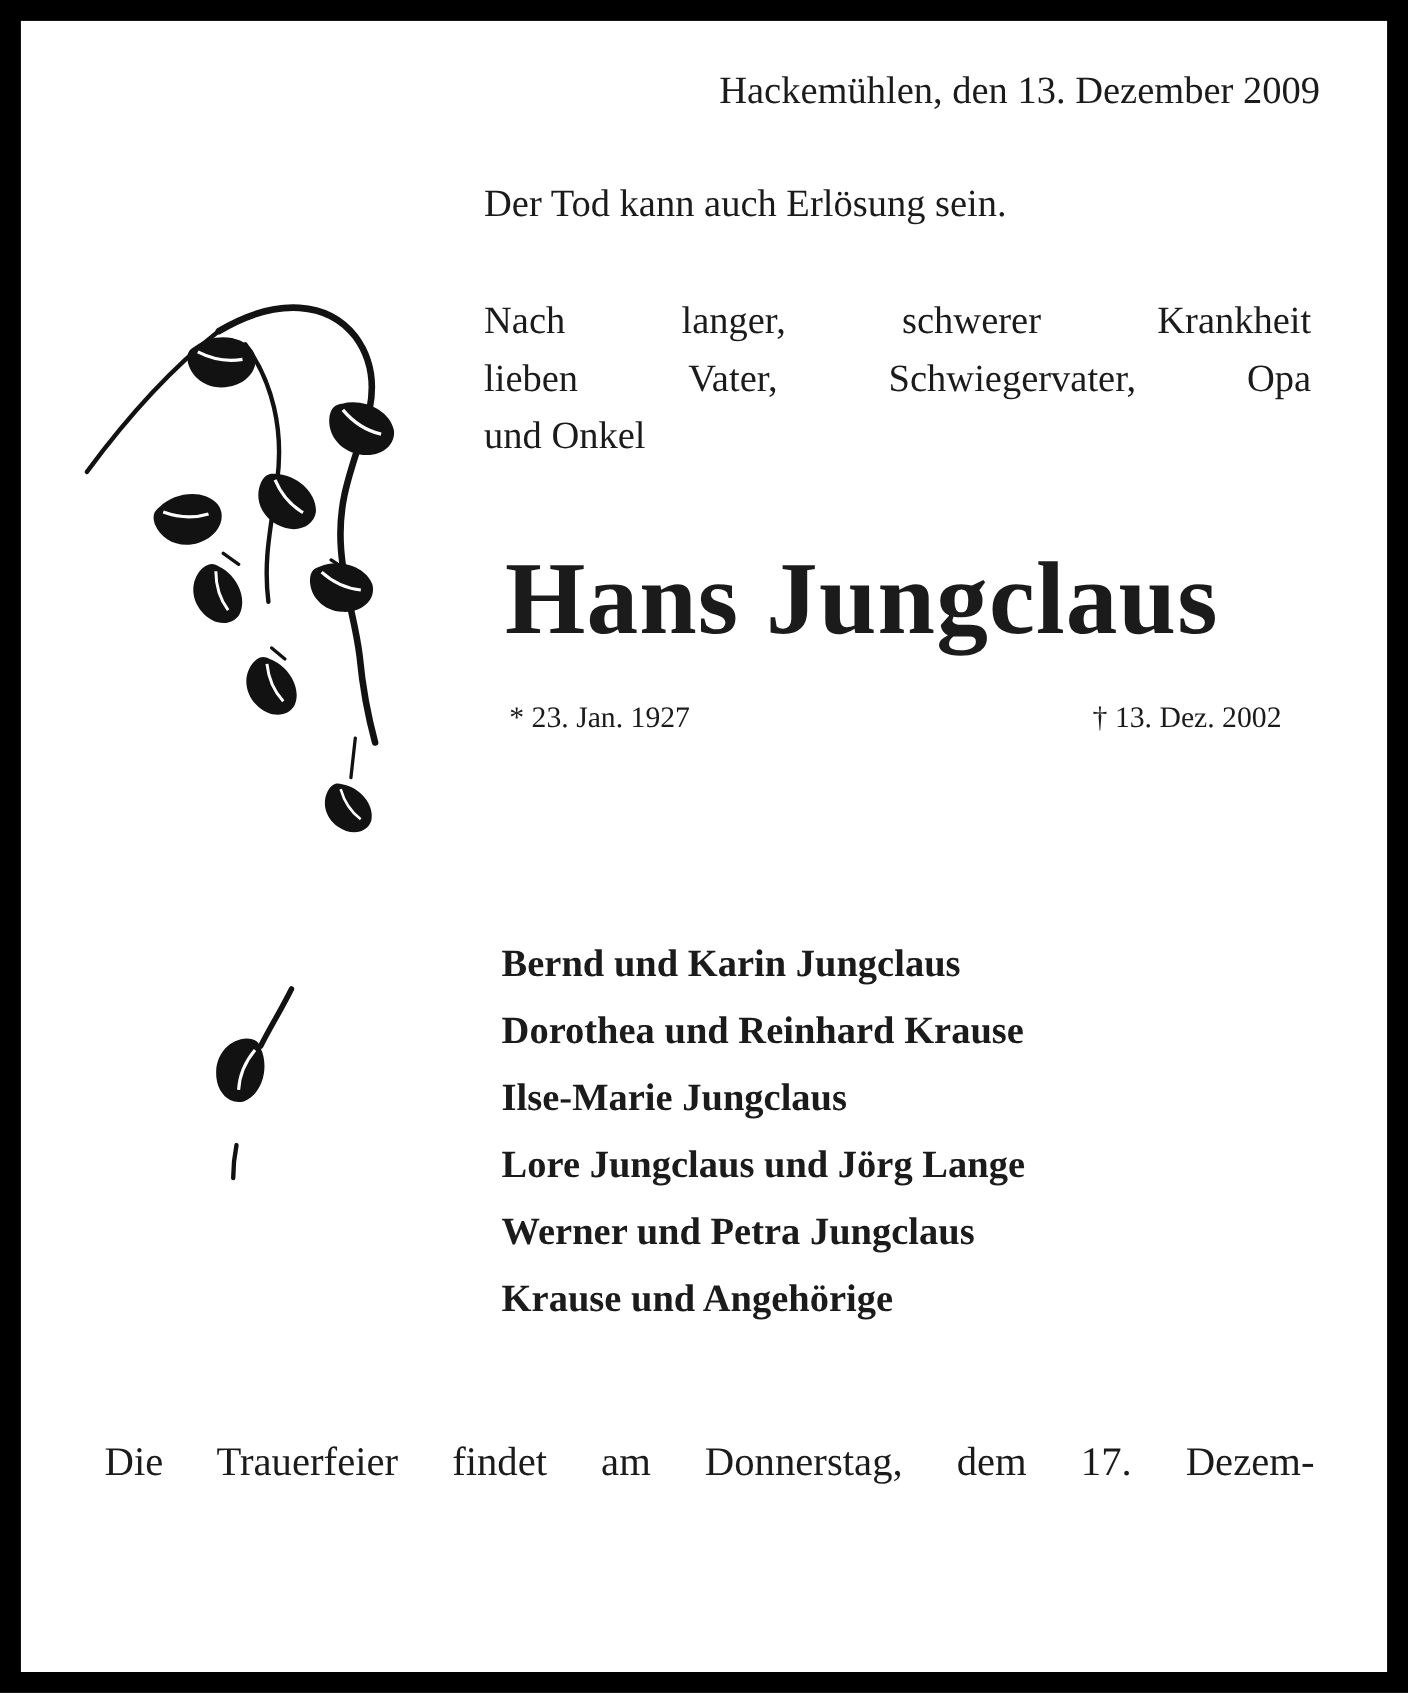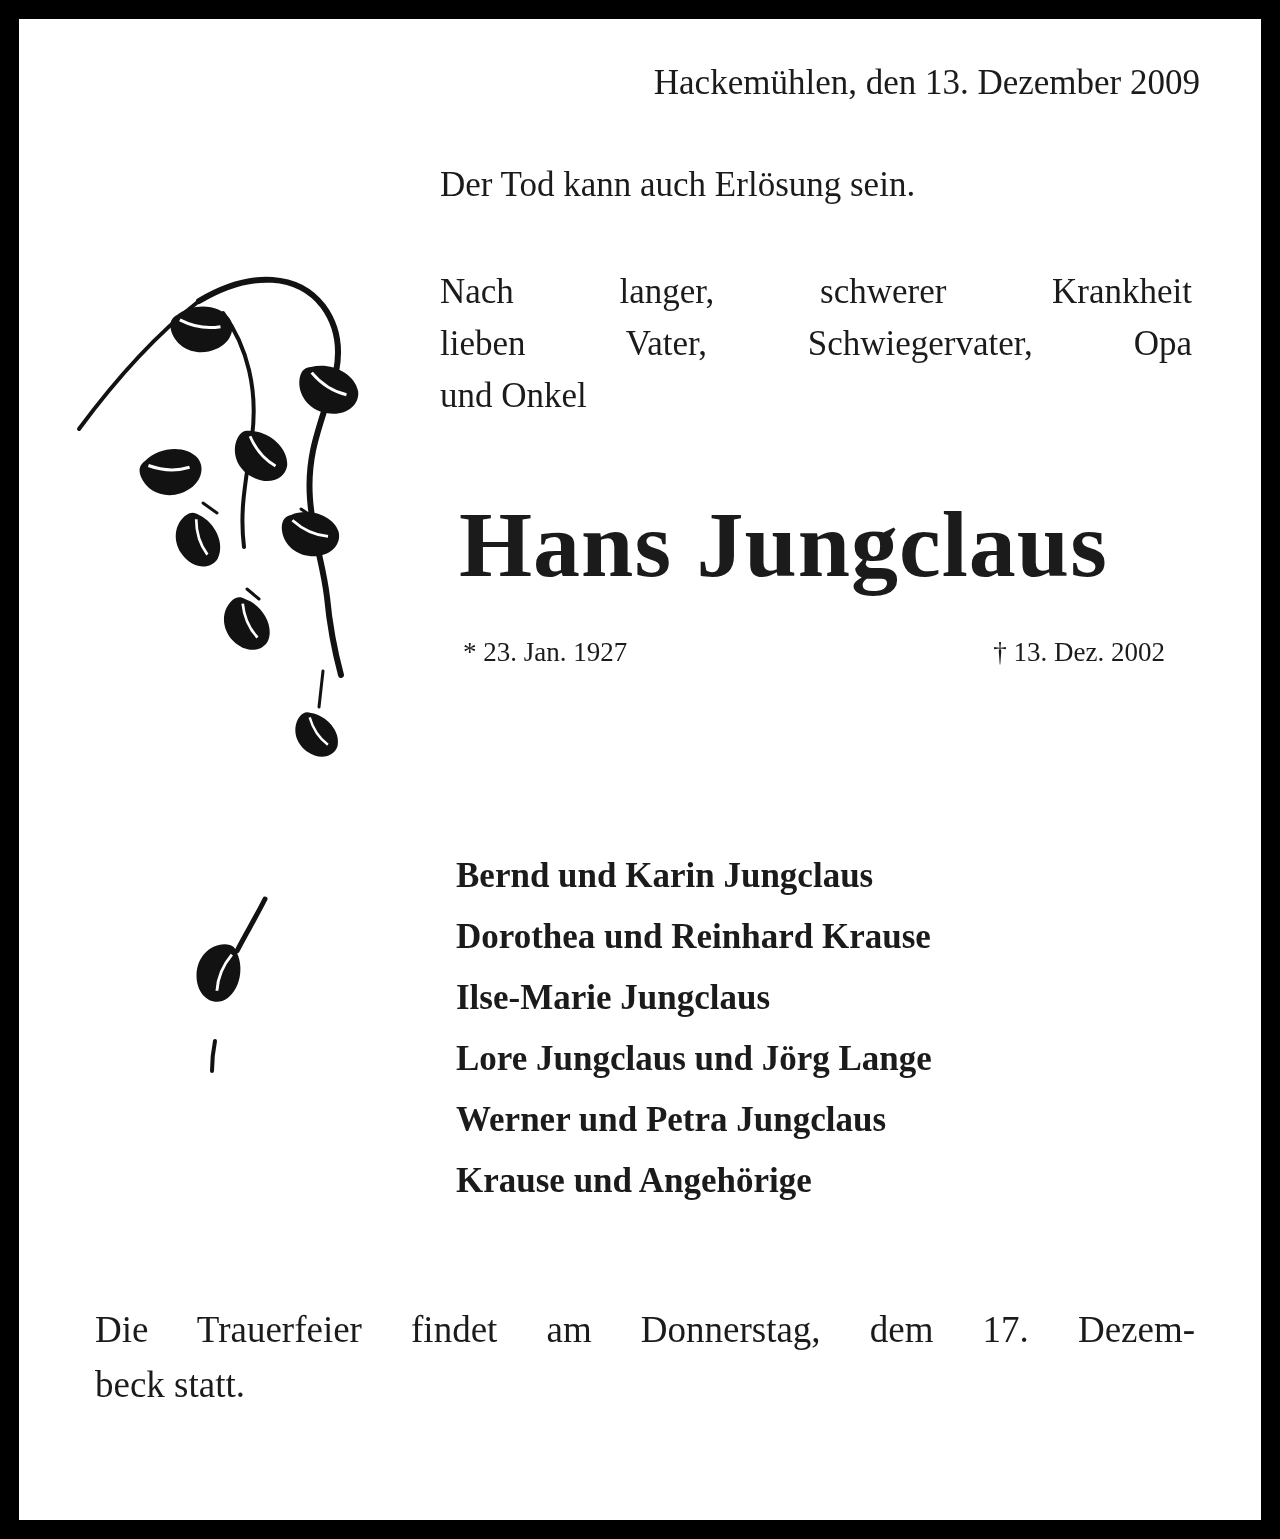--- a/index.html
+++ b/index.html
@@ -101,16 +101,15 @@
     <div>Bernd und Karin Jungclaus</div>
     <div>Dorothea und Reinhard Krause</div>
     <div>Ilse-Marie Jungclaus</div>
     <div>Lore Jungclaus und Jörg Lange</div>
     <div>Werner und Petra Jungclaus</div>
     <div>Krause und Angehörige</div>
   </div>
 
   <div class="abs funeral">
     <div class="line-just">Die Trauerfeier findet am Donnerstag, dem 17. Dezem-</div>
-    <div>beck statt.</div>
   </div>
 
 </div>
 
 </body></html>

